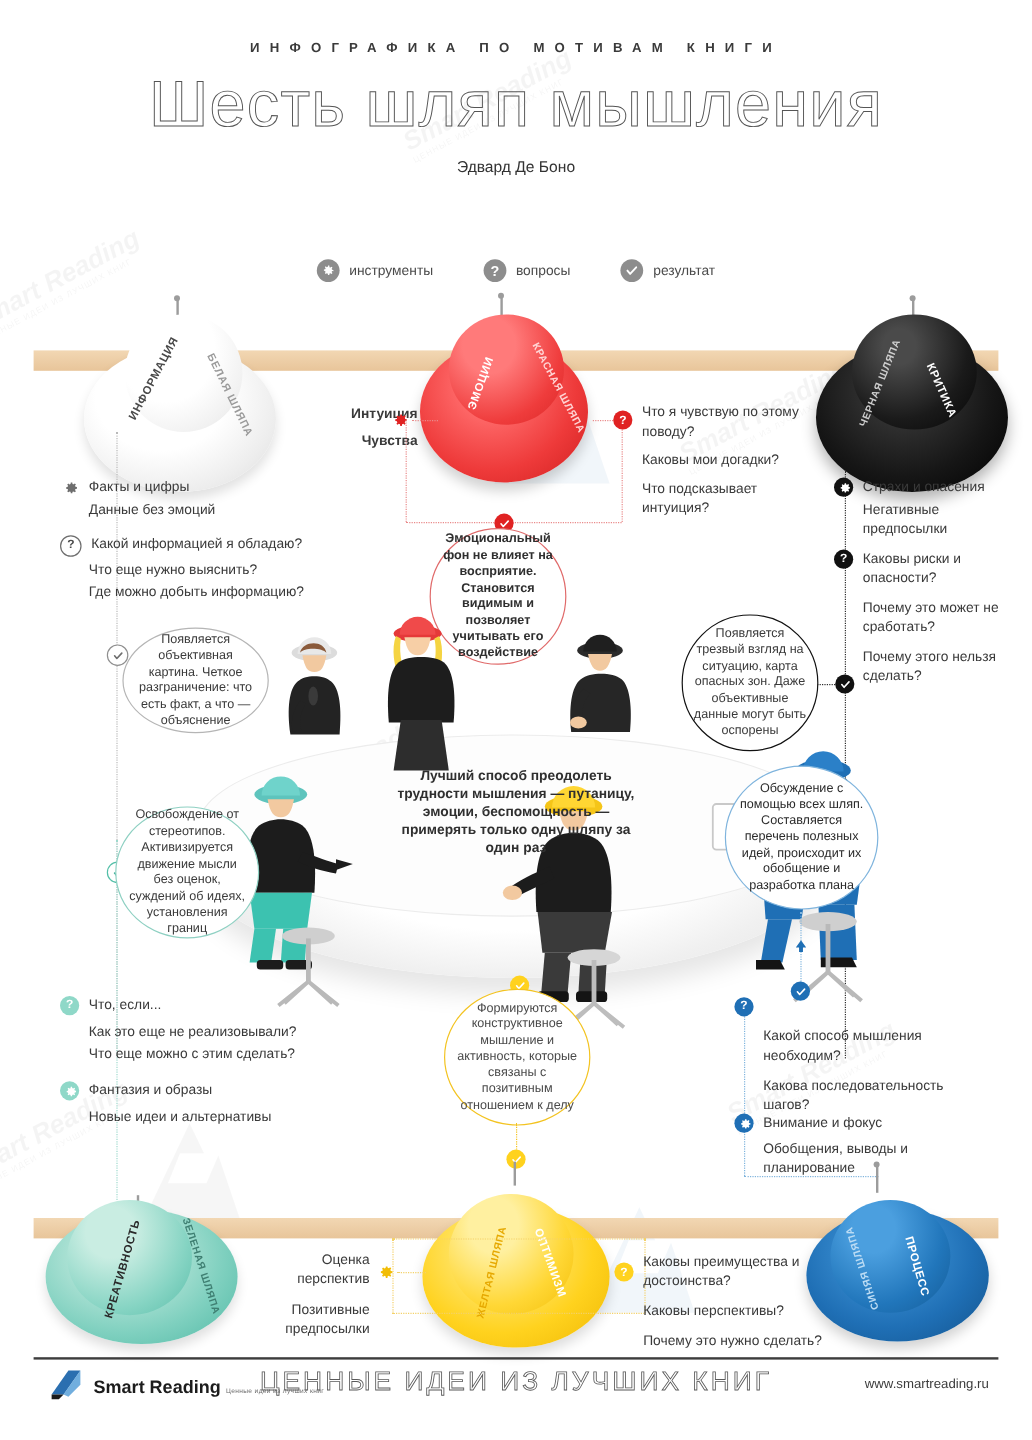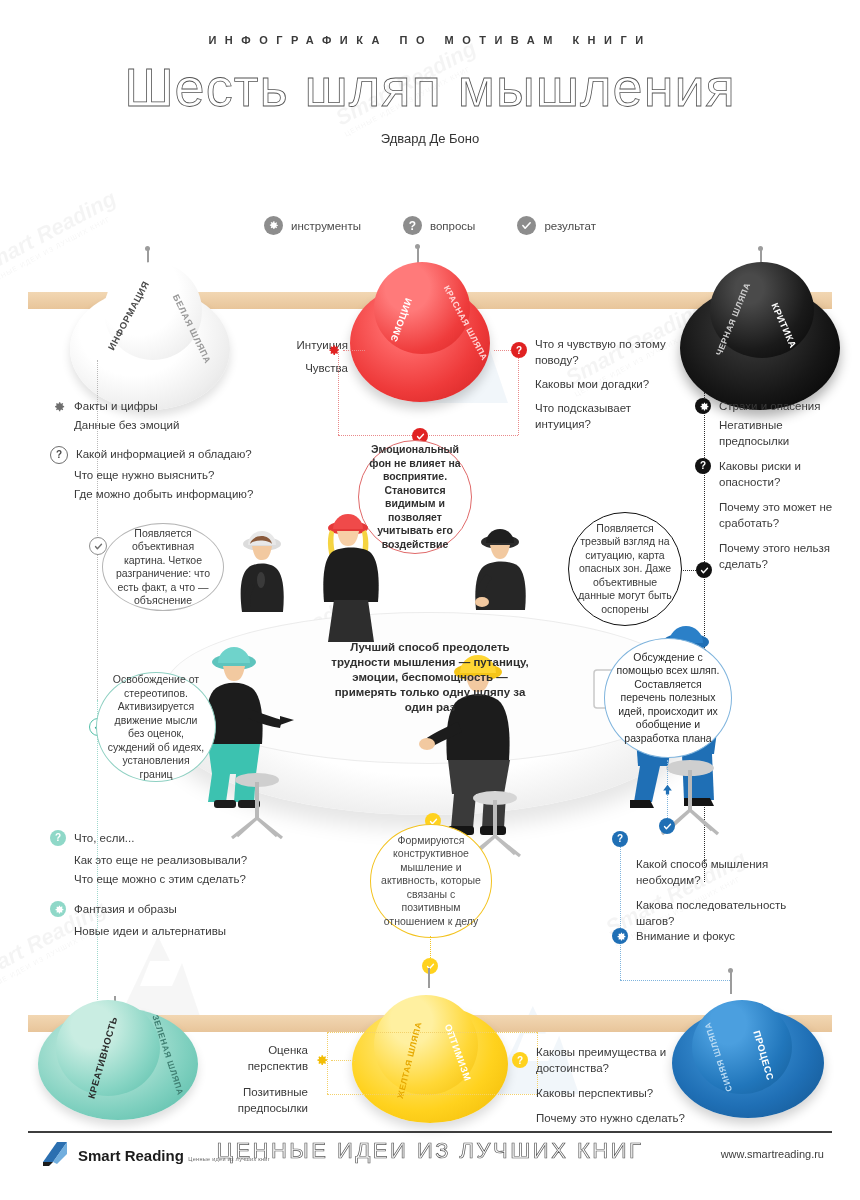--- a/index.html
+++ b/index.html
@@ -212,21 +212,21 @@
 
   <div class="pinstem" style="left:417px;top:248px;height:20px;"></div>
   <div class="pin" style="left:415px;top:244px;"></div>
   <div class="hat" style="left:350px;top:262px;width:140px;height:140px;">
     <div class="brim" style="left:0;top:22px;width:140px;height:118px;background:radial-gradient(ellipse at 42% 32%,#ff6b6b 20%,#ee3a3a 62%,#cf1f1f 100%);box-shadow:0 7px 11px rgba(0,0,0,.18);"></div>
     <div class="crown" style="left:24px;top:0;width:96px;height:92px;background:radial-gradient(ellipse at 35% 28%,#ff7a7a 25%,#ef3c3c 68%,#d92626 100%);"></div>
     <div class="lbl" style="left:28px;top:52px;transform:rotate(-70deg);font-size:9.5px;color:#fff;">ЭМОЦИИ</div>
     <div class="lbl" style="left:74px;top:56px;transform:rotate(62deg);font-size:8.5px;color:#ffd6d6;">КРАСНАЯ ШЛЯПА</div>
   </div>
 
-  <div class="blk" style="left:268px;top:337px;width:80px;text-align:right;">
+  <div class="blk" style="left:268px;top:337px;width:80px;text-align:right;font-weight:bold;">
     <div>Интуиция</div>
     <div style="margin-top:7px">Чувства</div>
   </div>
   <div class="ic sm" style="position:absolute;left:325px;top:342px;">
     <svg width="16" height="16" viewBox="0 0 24 24" fill="#e02222">
         <path d="M12 8.6a3.4 3.4 0 100 6.8 3.4 3.4 0 000-6.8zm0 5.2a1.8 1.8 0 110-3.6 1.8 1.8 0 010 3.6z"></path>
         <path d="M21 13v-2l-2-.3a7 7 0 00-.6-1.5l1.2-1.6-1.4-1.4-1.6 1.2a7 7 0 00-1.5-.6L14.8 5h-2l-.3 2a7 7 0 00-1.5.6L9.4 6.4 8 7.8l1.2 1.6a7 7 0 00-.6 1.5l-2 .3v2l2 .3a7 7 0 00.6 1.5L8 16.6 9.4 18l1.6-1.2a7 7 0 001.5.6l.3 2h2l.3-2a7 7 0 001.5-.6l1.6 1.2 1.4-1.4-1.2-1.6a7 7 0 00.6-1.5l2-.3z"></path>
       </svg>
   </div>
 
@@ -553,20 +553,24 @@
   <div class="blk" style="left:612px;top:928px;width:185px;">
     <div class="row">
       <span class="ic sm" style="background:#1f6fb5;">
         <svg width="13" height="13" viewBox="0 0 24 24" fill="#fff">
             <path d="M12 8.6a3.4 3.4 0 100 6.8 3.4 3.4 0 000-6.8zm0 5.2a1.8 1.8 0 110-3.6 1.8 1.8 0 010 3.6z"></path>
             <path d="M21 13v-2l-2-.3a7 7 0 00-.6-1.5l1.2-1.6-1.4-1.4-1.6 1.2a7 7 0 00-1.5-.6L14.8 5h-2l-.3 2a7 7 0 00-1.5.6L9.4 6.4 8 7.8l1.2 1.6a7 7 0 00-.6 1.5l-2 .3v2l2 .3a7 7 0 00.6 1.5L8 16.6 9.4 18l1.6-1.2a7 7 0 001.5.6l.3 2h2l.3-2a7 7 0 001.5-.6l1.6 1.2 1.4-1.4-1.2-1.6a7 7 0 00.6-1.5l2-.3z"></path>
           </svg>
       </span>
       <span class="txt">Внимание и фокус</span>
     </div>
+    <div class="row" style="margin-top:6px">
+        <span class="spacer"></span>
+        <span class="txt">Обобщения, выводы и планирование</span>
+      </div>
   </div>
 
   <div class="pinstem" style="left:730px;top:972px;height:22px;"></div>
   <div class="pin" style="left:728px;top:968px;"></div>
   <div class="hat" style="left:672px;top:1000px;width:152px;height:118px;">
     <div class="brim" style="left:0;top:8px;width:152px;height:110px;background:radial-gradient(ellipse at 44% 32%,#3e93d6 15%,#1f6fb5 60%,#13538c 100%);box-shadow:0 6px 11px rgba(0,0,0,.18);"></div>
     <div class="crown" style="left:20px;top:0;width:100px;height:94px;background:radial-gradient(ellipse at 36% 26%,#4b9fdf 20%,#2176bb 64%,#155c97 100%);"></div>
     <div class="lbl" style="left:10px;top:52px;transform:rotate(-108deg);font-size:8.5px;color:#bcdcf4;">СИНЯЯ ШЛЯПА</div>
     <div class="lbl" style="left:66px;top:50px;transform:rotate(74deg);font-size:9.5px;color:#ffffff;">ПРОЦЕСС</div>
   </div>

